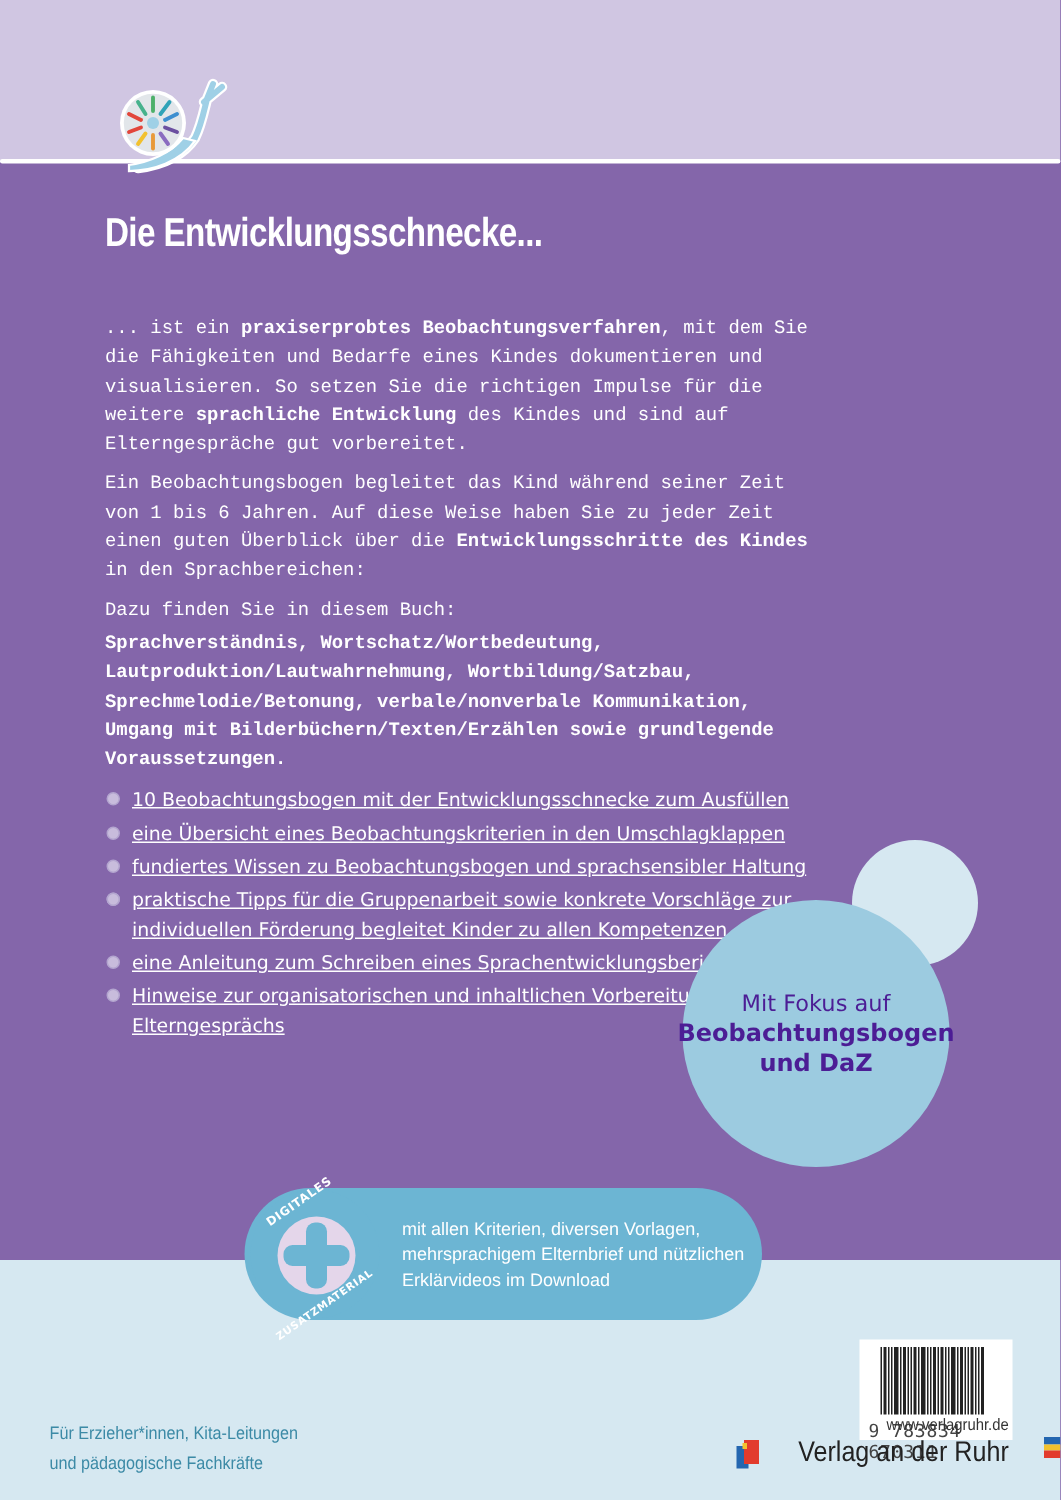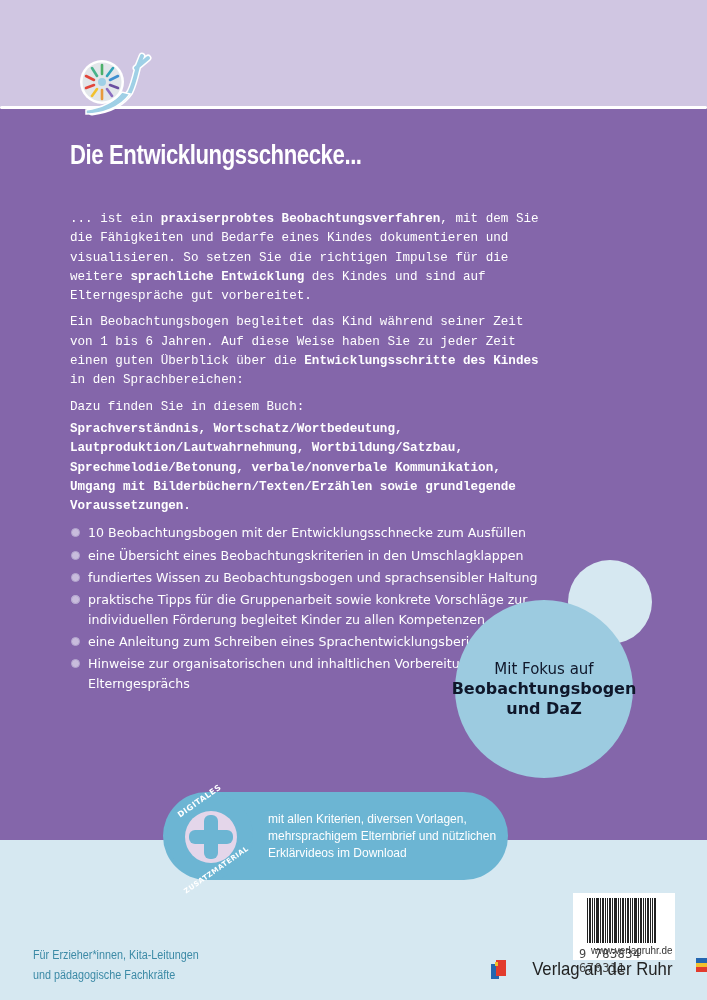--- a/index.html
+++ b/index.html
@@ -13,25 +13,25 @@
 
   .purple { position: absolute; left: 0; top: 109px; width: 707px; height: 740px; background: #8466aa; }
   .bottom-band { position: absolute; left: 0; top: 840px; width: 707px; height: 160px; background: #d6e8f1; }
 
   .title { position: absolute; left: 70px; top: 140px; color: #ffffff; font-family: "Liberation Sans Narrow", "Liberation Sans", sans-serif; font-size: 27px; font-weight: bold; letter-spacing: -0.5px; transform: scaleX(0.82); transform-origin: left top; white-space: nowrap; }
 
   .content { position: absolute; left: 70px; top: 210px; width: 480px; color: #ffffff; font-size: 12.6px; line-height: 19.3px; }
   .content p { margin-bottom: 7px; font-family: Liberation Mono, monospace; }
   .content b { font-weight: bold; }
   .bullets { list-style: none; margin-top: 0; }
-  .bullets li { position: relative; padding-left: 18px; margin-bottom: 3px; }
+  .bullets li { position: relative; padding-left: 18px; margin-bottom: 3px; text-decoration: underline; }
   .bullets li .dot { position: absolute; left: 1px; top: 5px; width: 9px; height: 9px; border-radius: 50%; background: #c8bcdc; border: 1px solid #b3a5cf; }
 
   .circle-small { position: absolute; left: 568px; top: 560px; width: 84px; height: 84px; border-radius: 50%; background: #d6e8f1; }
-  .circle-big { position: absolute; left: 455px; top: 600px; width: 178px; height: 178px; border-radius: 50%; background: #9ccbe0; display: flex; flex-direction: column; align-items: center; justify-content: center; color: #0f172a; text-align: center; }
+  .circle-big { position: absolute; left: 455px; top: 600px; width: 178px; height: 178px; border-radius: 50%; background: #9ccbe0; display: flex; flex-direction: column; align-items: center; justify-content: center; color: #4c1d95; text-align: center; }
   .circle-big .l1 { font-size: 15px; line-height: 20px; }
   .circle-big .l2 { font-size: 16px; font-weight: bold; line-height: 20px; }
 
   .pill { position: absolute; left: 163px; top: 792px; width: 345px; height: 88px; border-radius: 44px; background: #6cb5d3; }
   .pill-badge { position: absolute; left: 167px; top: 793px; width: 86px; height: 86px; border-radius: 50%; background: #6cb5d3; }
   .badge-inner { position: absolute; left: 185px; top: 811px; width: 52px; height: 52px; border-radius: 50%; background: #e4d6ea; }
   .plus-v { position: absolute; left: 204px; top: 815px; width: 14px; height: 44px; border-radius: 6px; background: #6cb5d3; }
   .plus-h { position: absolute; left: 189px; top: 830px; width: 44px; height: 14px; border-radius: 6px; background: #6cb5d3; }
   .badge-top { position: absolute; left: 178px; top: 792px; font-size: 8px; color: #ffffff; font-weight: bold; transform: rotate(-35deg); transform-origin: left top; letter-spacing: 0.5px; }
   .badge-bottom { position: absolute; left: 186px; top: 848px; font-size: 8px; color: #ffffff; font-weight: bold; transform: rotate(-35deg); letter-spacing: 0.5px; white-space: nowrap; }

